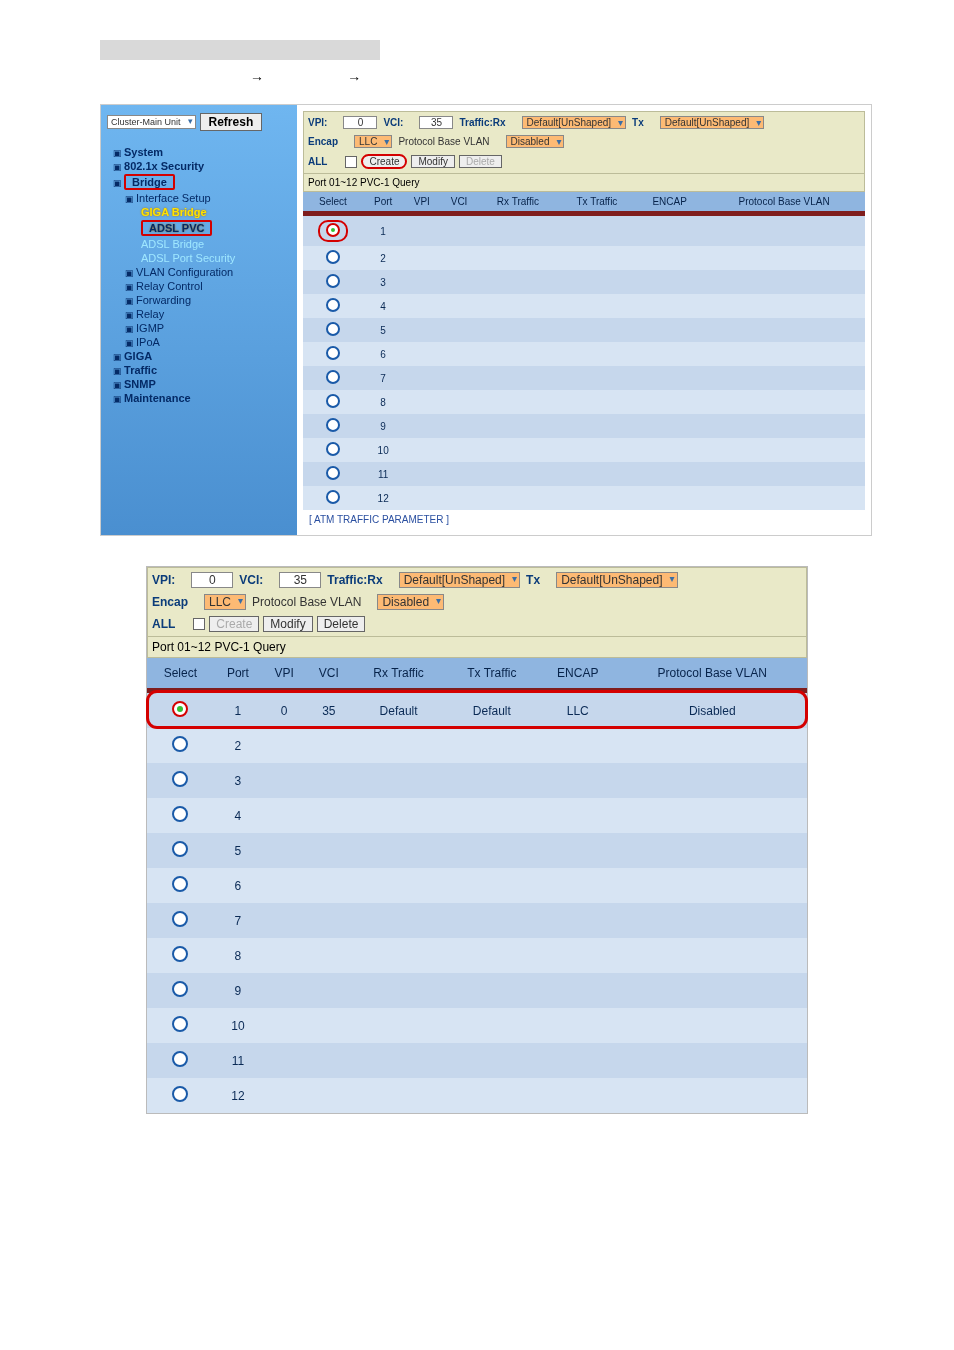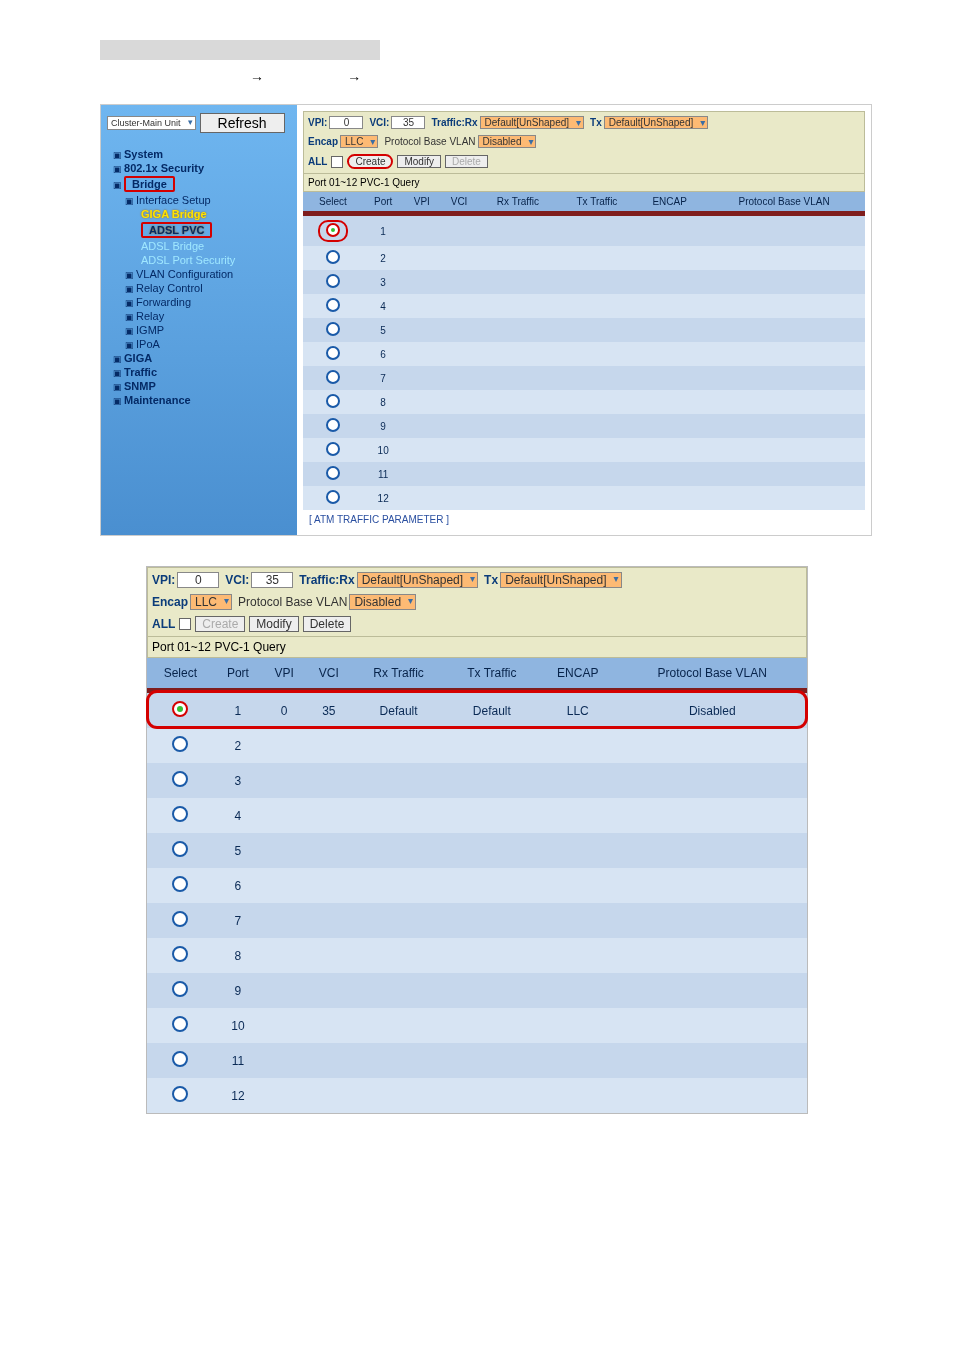--- a/index.html
+++ b/index.html
@@ -73,22 +73,23 @@
     position: absolute;
     right: 2px;
     top: 0;
     color: #3a6ea5;
     font-size: 9px;
   }
   .mini-btn {
     background: #eee;
     color: #000;
     border: 1px solid #666;
-    font-size: 14px;
-    padding: 1px 17px;
+    font-size: 12px;
+    padding: 1px 8px;
+    font-weight: bold;
   }
   .tree {
     list-style: none;
     padding: 0;
     margin: 0;
   }
   .tree li {
     padding: 1px 0 1px 6px;
     white-space: nowrap;
   }
@@ -117,21 +118,21 @@
     background: #e9e9c8;
     border: 1px solid #bcbc99;
     padding: 4px;
     font-size: 10px;
     color: #333;
     display: flex;
     flex-wrap: wrap;
     row-gap: 3px;
     align-items: center;
   }
-  .formbar .lbl { color: #0b3c7a; font-weight: bold; margin-right: 2px;}
+  .formbar .lbl { color: #0b3c7a; font-weight: bold; margin-right: 16px;}
   .formbar .inp {
     background: #fff; border: 1px solid #888; padding: 0 4px; min-width: 24px;
     display: inline-block; text-align: center; margin-right: 6px;
   }
   .formbar .sel {
     background: #fdba74; border: 1px solid #888; padding: 0 14px 0 4px;
     display: inline-block; position: relative; margin-right: 6px;
   }
   .formbar .sel::after {
     content: "▾"; position: absolute; right: 2px; top: 0; color: #3a6ea5; font-size: 10px;

